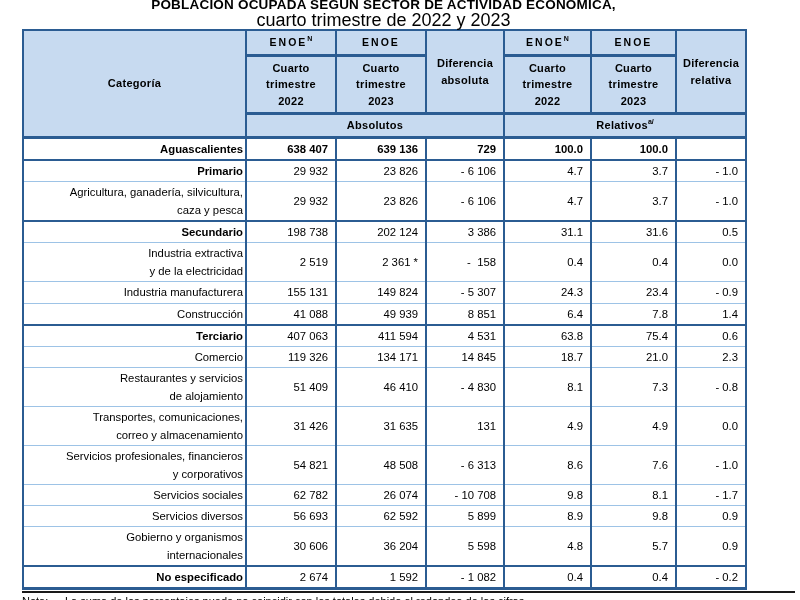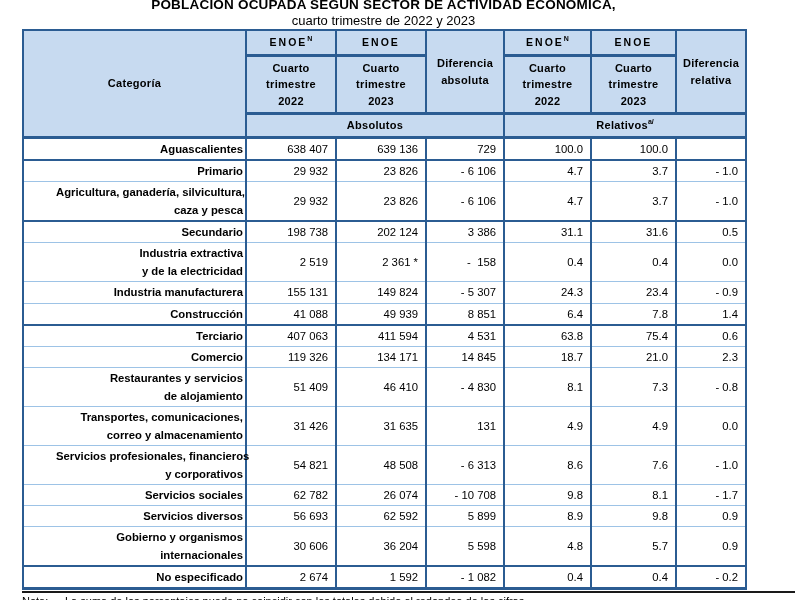--- a/index.html
+++ b/index.html
@@ -10,21 +10,21 @@
     -webkit-font-smoothing:antialiased;
   }
   .page{width:800px;height:600px;position:relative;}
 
   
   .title-wrap{width:767px;margin:0 0 0 0;padding-top:0;}
   .title{
     text-align:center;font-weight:bold;font-size:13.5px;line-height:14px;
     letter-spacing:.2px;margin-top:-2px;white-space:nowrap;
   }
-  .subtitle{text-align:center;font-size:13px;line-height:17px;}
+  .subtitle{text-align:center;font-size:18px;line-height:17px;}
 
   
   table{
     border-collapse:collapse;table-layout:fixed;
     margin-left:22px;width:723px;
     border:2px solid #2b5c92;border-bottom:3px solid #2b5c92;
   }
   col.c1{width:223px}col.c2{width:90px}col.c3{width:90px}col.c4{width:78px}
   col.c5{width:87px}col.c6{width:85px}col.c7{width:70px}
 
@@ -43,24 +43,24 @@
 
   tbody td{
     border-left:2px solid #2b5c92;border-right:2px solid #2b5c92;
     border-top:1px solid #9dc3e6;
     font-size:11.3px;vertical-align:middle;background:#fff;
   }
   tbody tr.section td{border-top:2px solid #2b5c92;margin-left:16px;}
   tbody tr.single{height:19px}
   tbody tr.double{height:37px}
   td.label{text-align:right;padding:1px 2px 1px 4px;white-space:pre;line-height:1.6;}
-  td.label.indent{padding-left:32px;font-weight:bold;}
+  td.label.indent{padding-left:32px;}
   td.num{text-align:right;padding-right:7px;white-space:pre;}
   tr.bold-label td.label{font-weight:bold;}
-  tr.bold-values td.num{font-weight:normal;margin-top:29px;}
+  tr.bold-values td.num{font-weight:bold;margin-top:29px;}
 
   
   .notes{
     margin:1px 0 0 22px;width:773px;
     border-top:2px solid #1a1a1a;padding-top:2px;
   }
   .note-row{display:flex;font-size:11px;line-height:13px;}
   .note-marker{width:43px;flex:none;}
   .note-text{white-space:pre-line;}
 </style>

